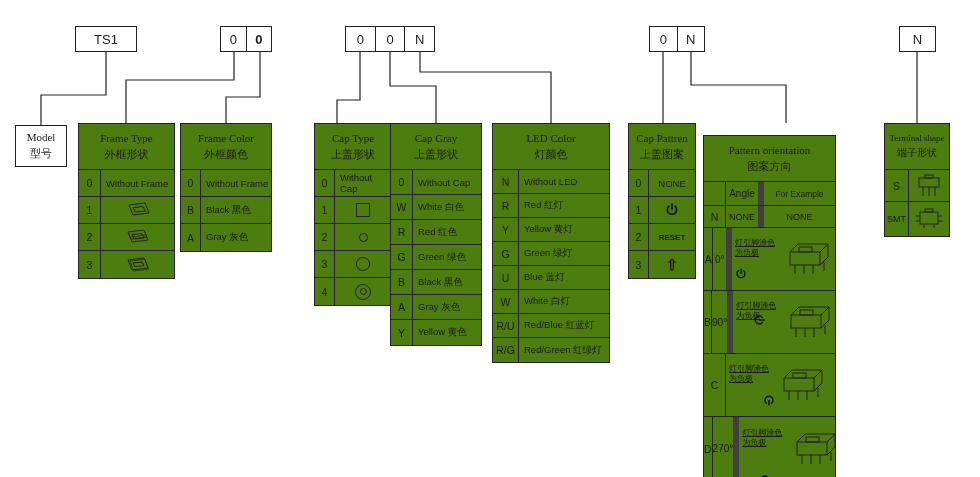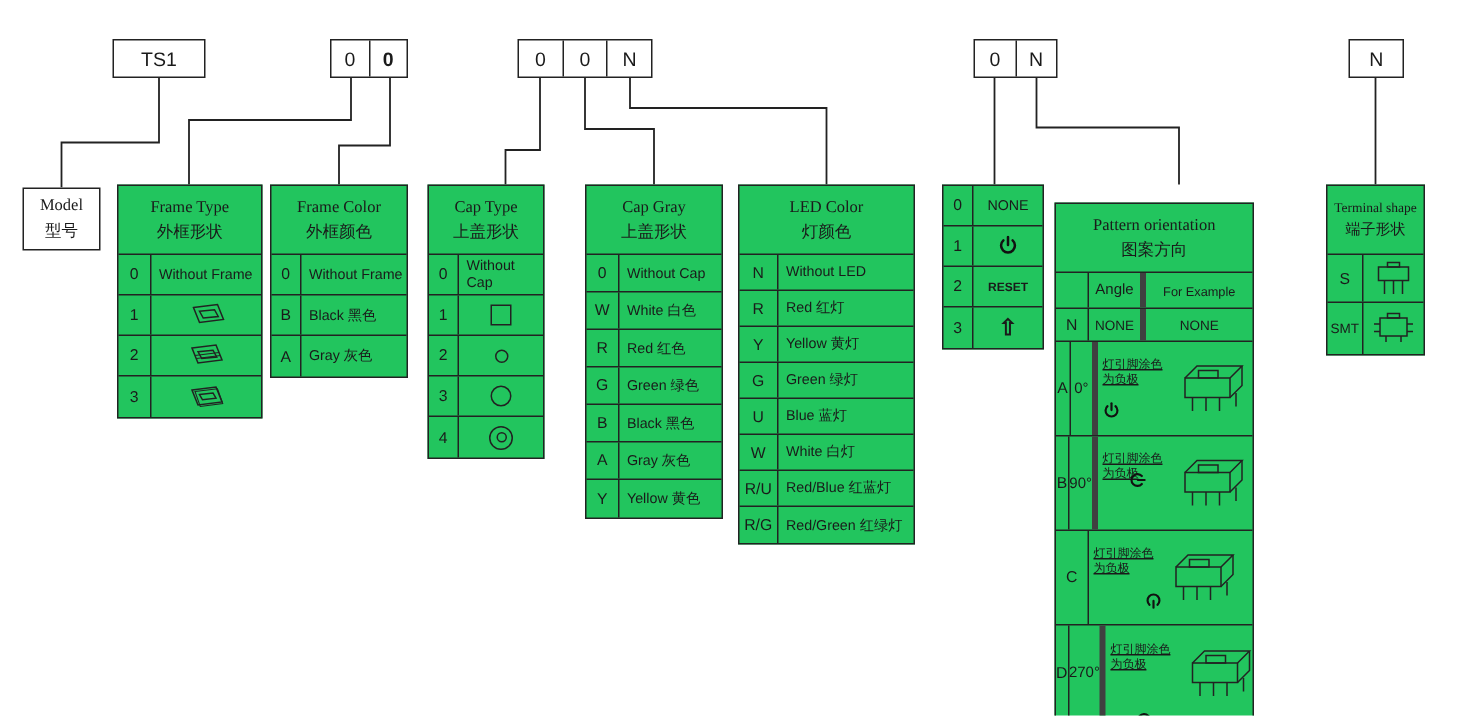--- a/index.html
+++ b/index.html
@@ -15,21 +15,21 @@
   
   .cbox { position:absolute; border:1.6px solid #222; background:#fff; display:flex; }
   .cbox .cc {
     flex:1; display:flex; align-items:center; justify-content:center;
     font-size:13px; border-right:1.6px solid #222;
   }
   .cbox .cc:last-child { border-right:none; }
   .cbox .cc.bold { font-weight:bold; }
 
   
-  .tbl { position:absolute; border:1px solid #222; background:#22c55e; }
+  .tbl { position:absolute; border:1px solid #222; background:#4d7c0f; }
   .thead {
     height:46px; border-bottom:1px solid #222;
     display:flex; flex-direction:column; align-items:center; justify-content:center; gap:3px;
     text-align:center;
   }
   .t-en { font-size:11px;font-family:Liberation Serif, serif; }
   .t-zh { font-size:11px; }
   .small-head .t-en { font-size:9px; }
   .small-head .t-zh { font-size:10px; }
   .row { display:flex; border-bottom:1px solid #222; align-items:stretch; }
@@ -53,21 +53,21 @@
     width:16px; height:16px; border:1.2px solid #222; border-radius:50%;
     display:flex; align-items:center; justify-content:center;
   }
   .icon-circle-double .inner { width:7px; height:7px; border:1.2px solid #222; border-radius:50%; }
 
   .arrow-glyph { font-size:15px; font-weight:bold; line-height:1; }
 
   
   .po-sub { display:flex; height:24px; border-bottom:1px solid #222; }
   .po-c1 { width:22px; border-right:1px solid #222; }
-  .po-c2 { width:38px; border-right:4px solid #404040; display:flex; align-items:center; justify-content:center; font-size:10px; }
+  .po-c2 { width:38px; border-right:6px solid #404040; display:flex; align-items:center; justify-content:center; font-size:10px; }
   .po-c3 { flex:1; display:flex; align-items:center; justify-content:center; font-size:8.5px; text-align:center; }
   .po-rowN { display:flex; height:22px; border-bottom:1px solid #222; }
   .po-rowN .po-c1, .po-row .po-c1 { display:flex; align-items:center; justify-content:center; font-size:10.5px; }
   .po-rowN .po-c3 { font-size:9px; }
   .po-row { display:flex; height:63px; border-bottom:1px solid #222; }
   .po-table .po-row:last-child { border-bottom:none; }
   .example { flex:1; display:flex; align-items:center; padding:2px 1px 2px 3px; gap:1px; }
   .note-col { width:46px; display:flex; flex-direction:column; gap:10px; }
   .note { font-size:8px; line-height:1.2; text-decoration:underline; }
   .pwr-wrap { display:flex; }
@@ -176,21 +176,21 @@
   <div class="row h27">
     <div class="code w20">B</div>
     <div class="label">Black 黑色</div>
   </div>
   <div class="row h27">
     <div class="code w20">A</div>
     <div class="label">Gray 灰色</div>
   </div>
 </div>
 
-<div class="tbl" style="left:285px;top:123px;width:78px">
+<div class="tbl" style="left:314px;top:123px;width:78px">
   <div class="thead">
     <div class="t-en">Cap Type</div>
     <div class="t-zh">上盖形状</div>
   </div>
   <div class="row h27">
     <div class="code w20">0</div>
     <div class="label">Without Cap</div>
   </div>
   <div class="row h27">
     <div class="code w20">1</div>
@@ -288,20 +288,24 @@
     <div class="code w26">R/U</div>
     <div class="label">Red/Blue 红蓝灯</div>
   </div>
   <div class="row h24">
     <div class="code w26">R/G</div>
     <div class="label">Red/Green 红绿灯</div>
   </div>
 </div>
 
 <div class="tbl" style="left:628px;top:123px;width:68px">
+  <div class="thead">
+    <div class="t-en">Cap Pattren</div>
+    <div class="t-zh">上盖图案</div>
+  </div>
   <div class="row h27">
     <div class="code w20">0</div>
     <div class="label center">NONE</div>
   </div>
   <div class="row h27">
     <div class="code w20">1</div>
     <div class="iconcell">
       <svg width="14" height="14" viewBox="0 0 20 20">
           <path d="M10 1.5 V9" stroke="#111" stroke-width="2.4" fill="none" stroke-linecap="round"></path>
           <path d="M5.6 4.6 a6.6 6.6 0 1 0 8.8 0" stroke="#111" stroke-width="2.4" fill="none" stroke-linecap="round"></path>

